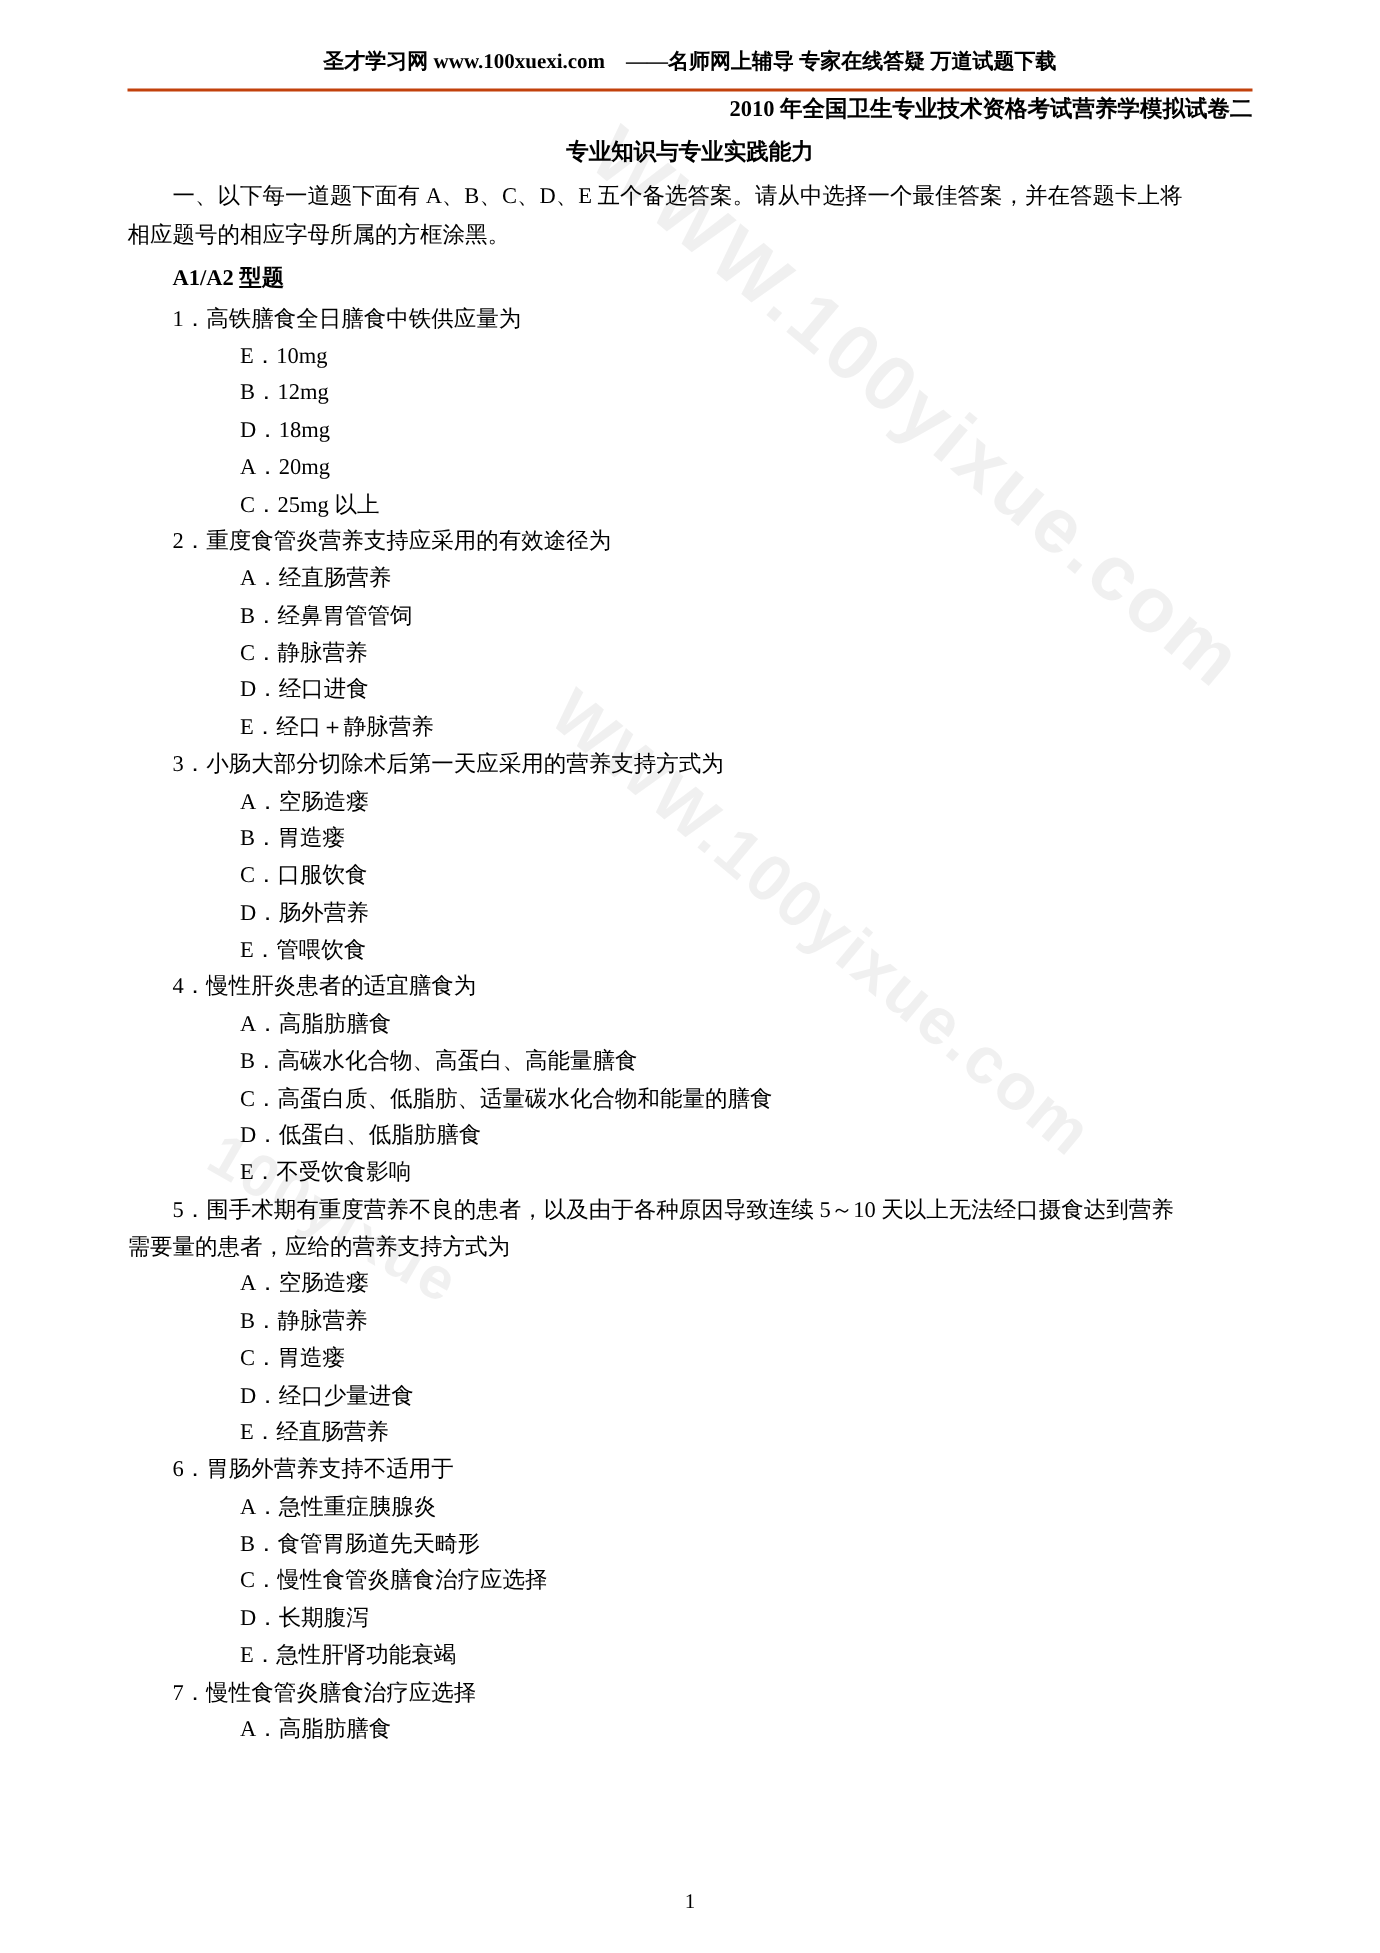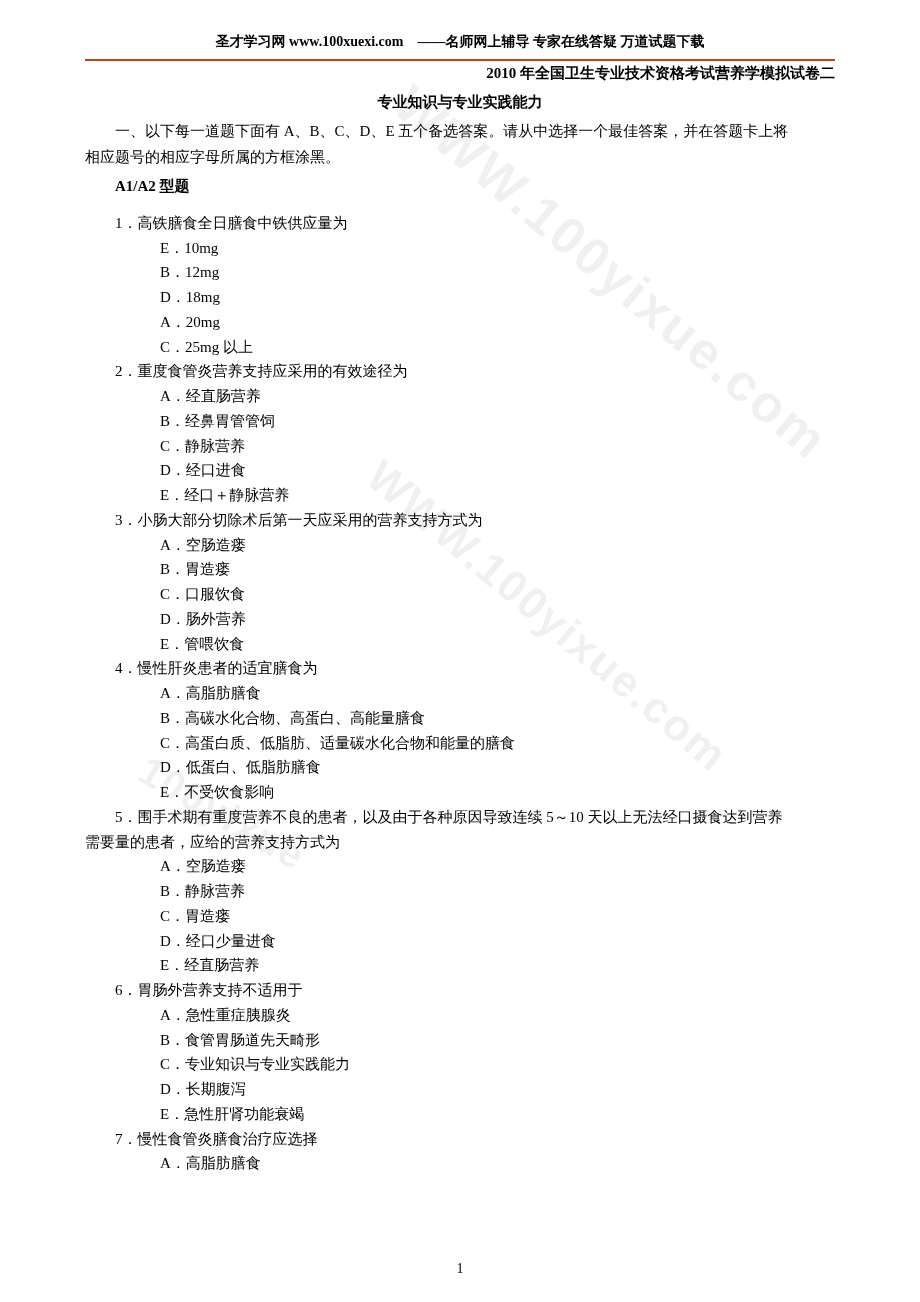--- a/index.html
+++ b/index.html
@@ -26,21 +26,21 @@
       font-weight: bold;
       margin-bottom: 4px;
     }
     .subtitle {
       text-align: center;
       font-weight: bold;
       margin-bottom: 4px;
     }
     .intro { text-indent: 2em; margin-bottom: 2px; }
     .intro2 { margin-bottom: 4px; }
-    .qtype { text-indent: 2em; font-weight: bold; margin-bottom: 12px; }
+    .qtype { text-indent: 2em; font-weight: bold; margin-bottom: 2px; }
     .question { text-indent: 2em; margin-bottom: 0; }
     .option { padding-left: 5em; margin-bottom: 0; }
     .question-cont { margin-bottom: 0; }
     .page-num {
       position: absolute;
       bottom: 22px;
       width: 100%;
       left: 0;
       text-align: center;
       font-size: 14px;
@@ -122,20 +122,20 @@
 <div class="question-cont">需要量的患者，应给的营养支持方式为</div>
 <div class="option">A．空肠造瘘</div>
 <div class="option">B．静脉营养</div>
 <div class="option">C．胃造瘘</div>
 <div class="option">D．经口少量进食</div>
 <div class="option">E．经直肠营养</div>
 
 <div class="question">6．胃肠外营养支持不适用于</div>
 <div class="option">A．急性重症胰腺炎</div>
 <div class="option">B．食管胃肠道先天畸形</div>
-<div class="option">C．专业知识与专业实践能力</div>
+<div class="option">C．慢性食管炎膳食治疗应选择</div>
 <div class="option">D．长期腹泻</div>
 <div class="option">E．急性肝肾功能衰竭</div>
 
 <div class="question">7．慢性食管炎膳食治疗应选择</div>
 <div class="option">A．高脂肪膳食</div>
 
 <div class="page-num">1</div>
 
 </body></html>

